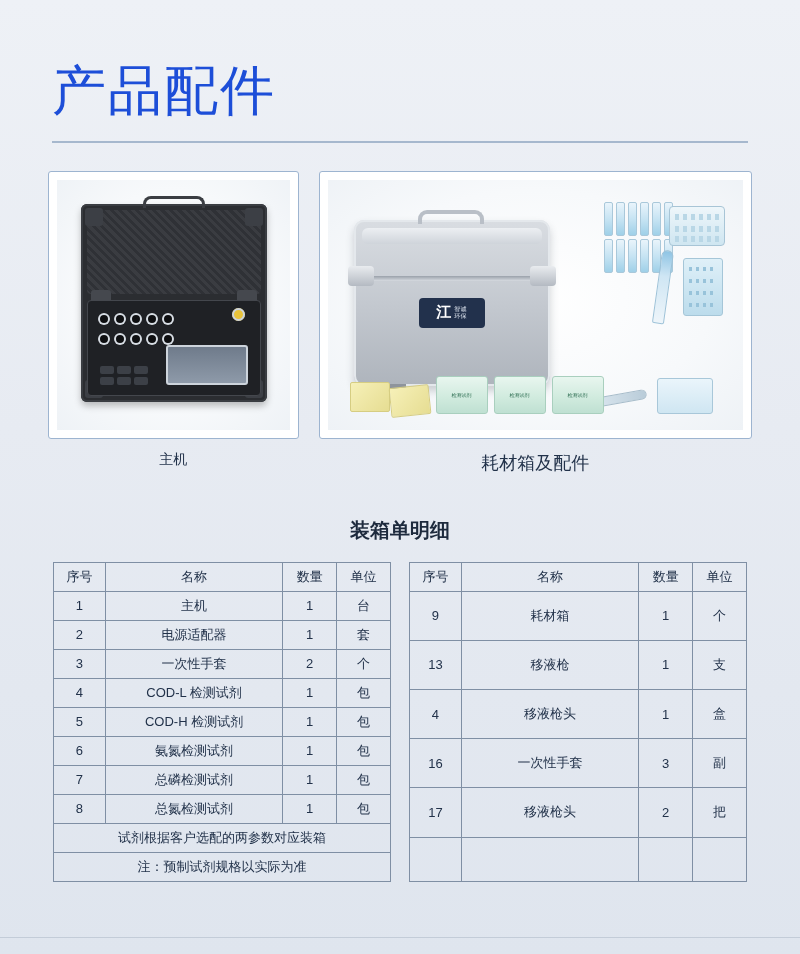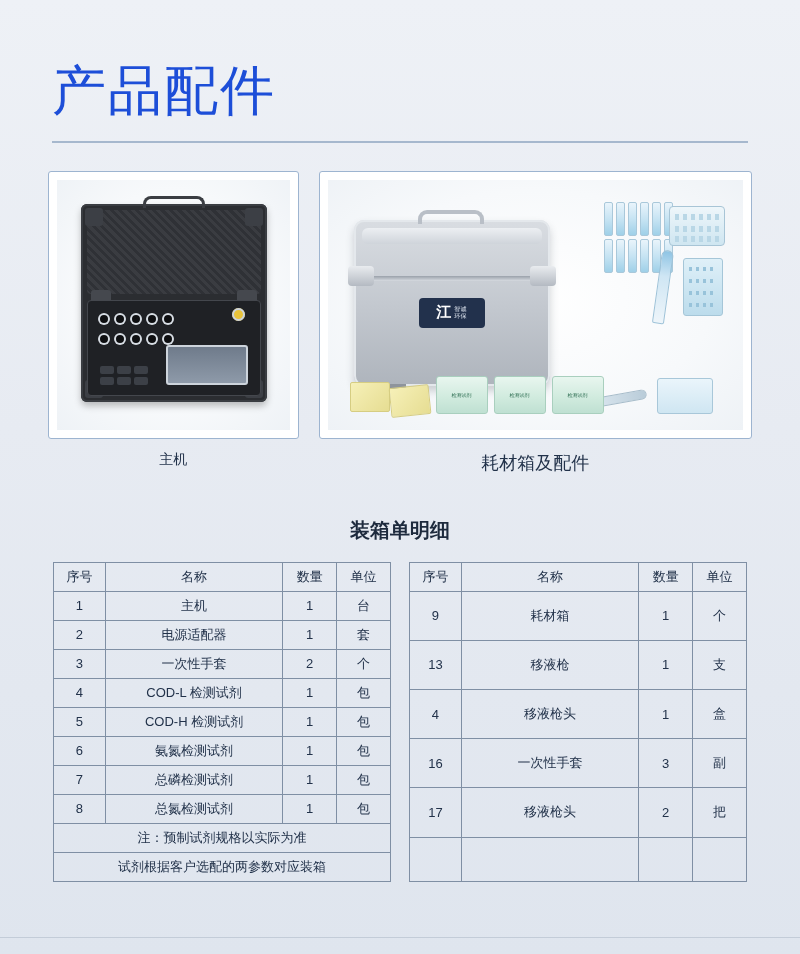--- a/index.html
+++ b/index.html
@@ -503,24 +503,24 @@
         <td>1</td>
         <td>包</td>
       </tr>
       <tr>
         <td>8</td>
         <td>总氮检测试剂</td>
         <td>1</td>
         <td>包</td>
       </tr>
       <tr>
+        <td class="note" colspan="4">试剂根据客户选配的两参数对应装箱</td>
+      </tr>
+      <tr>
         <td class="note" colspan="4">注：预制试剂规格以实际为准</td>
-      </tr>
-      <tr>
-        <td class="note" colspan="4">试剂根据客户选配的两参数对应装箱</td>
       </tr>
     </tbody>
   </table>
 
   <table class="right">
     <colgroup>
         <col class="c-idx">
         <col class="c-name">
         <col class="c-qty">
         <col class="c-unit">

